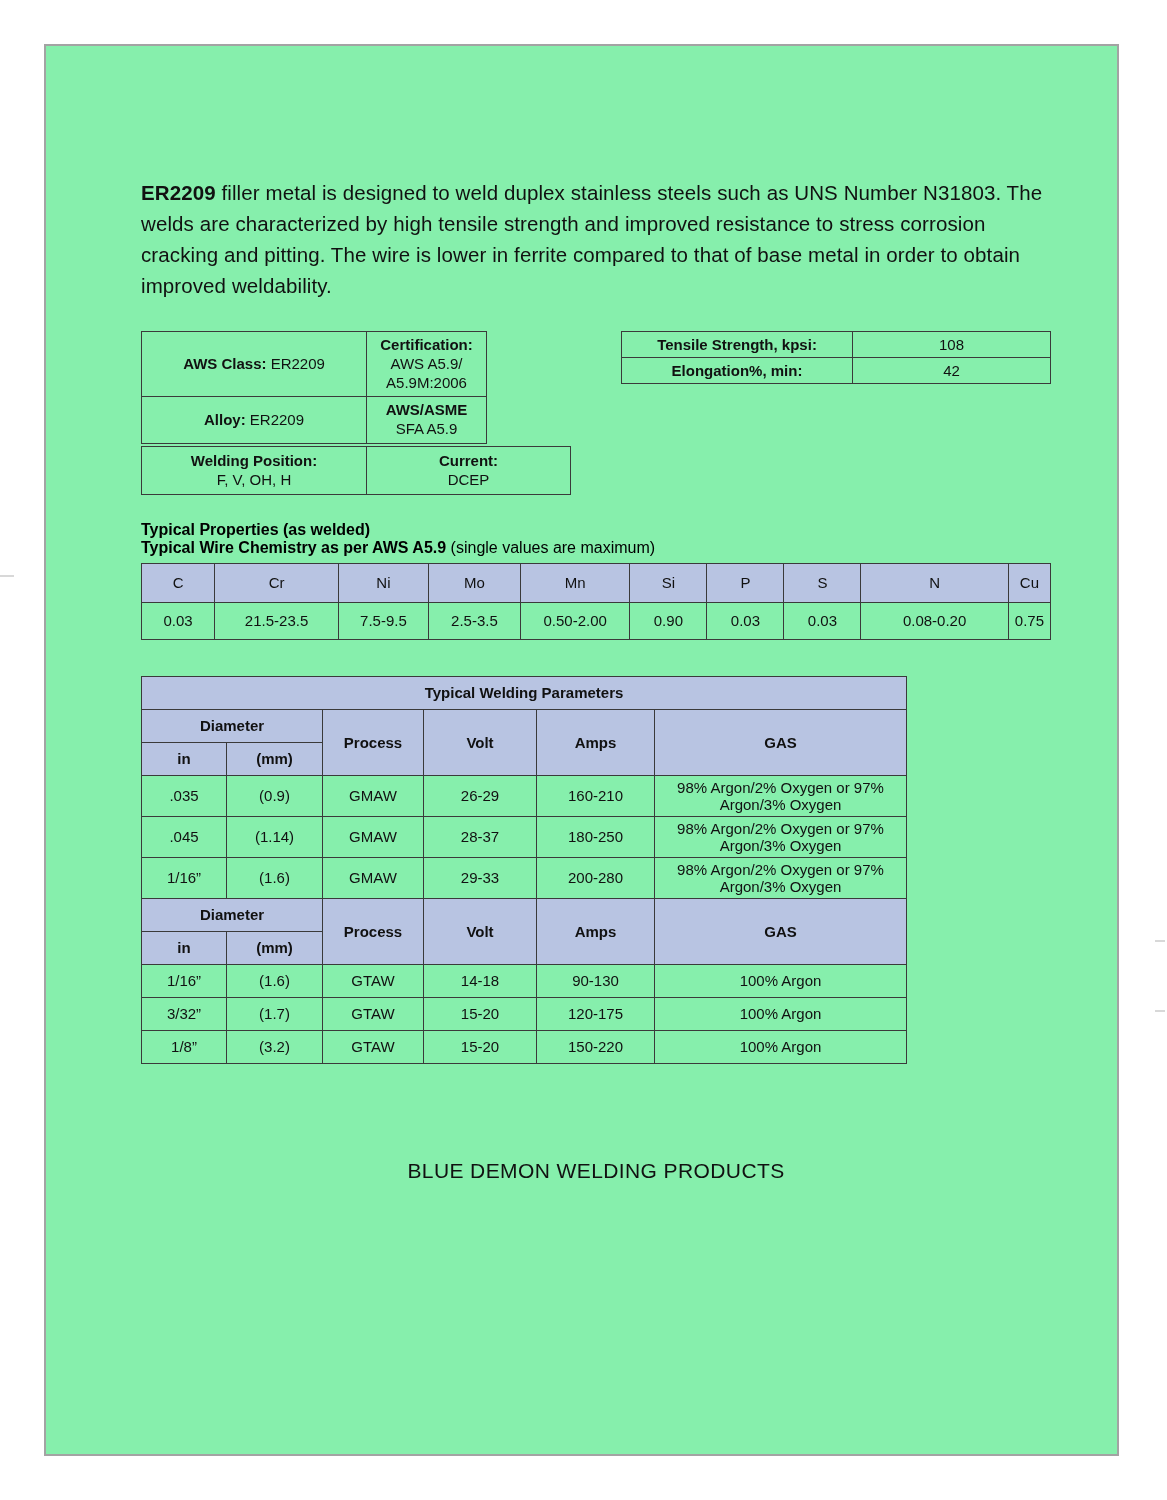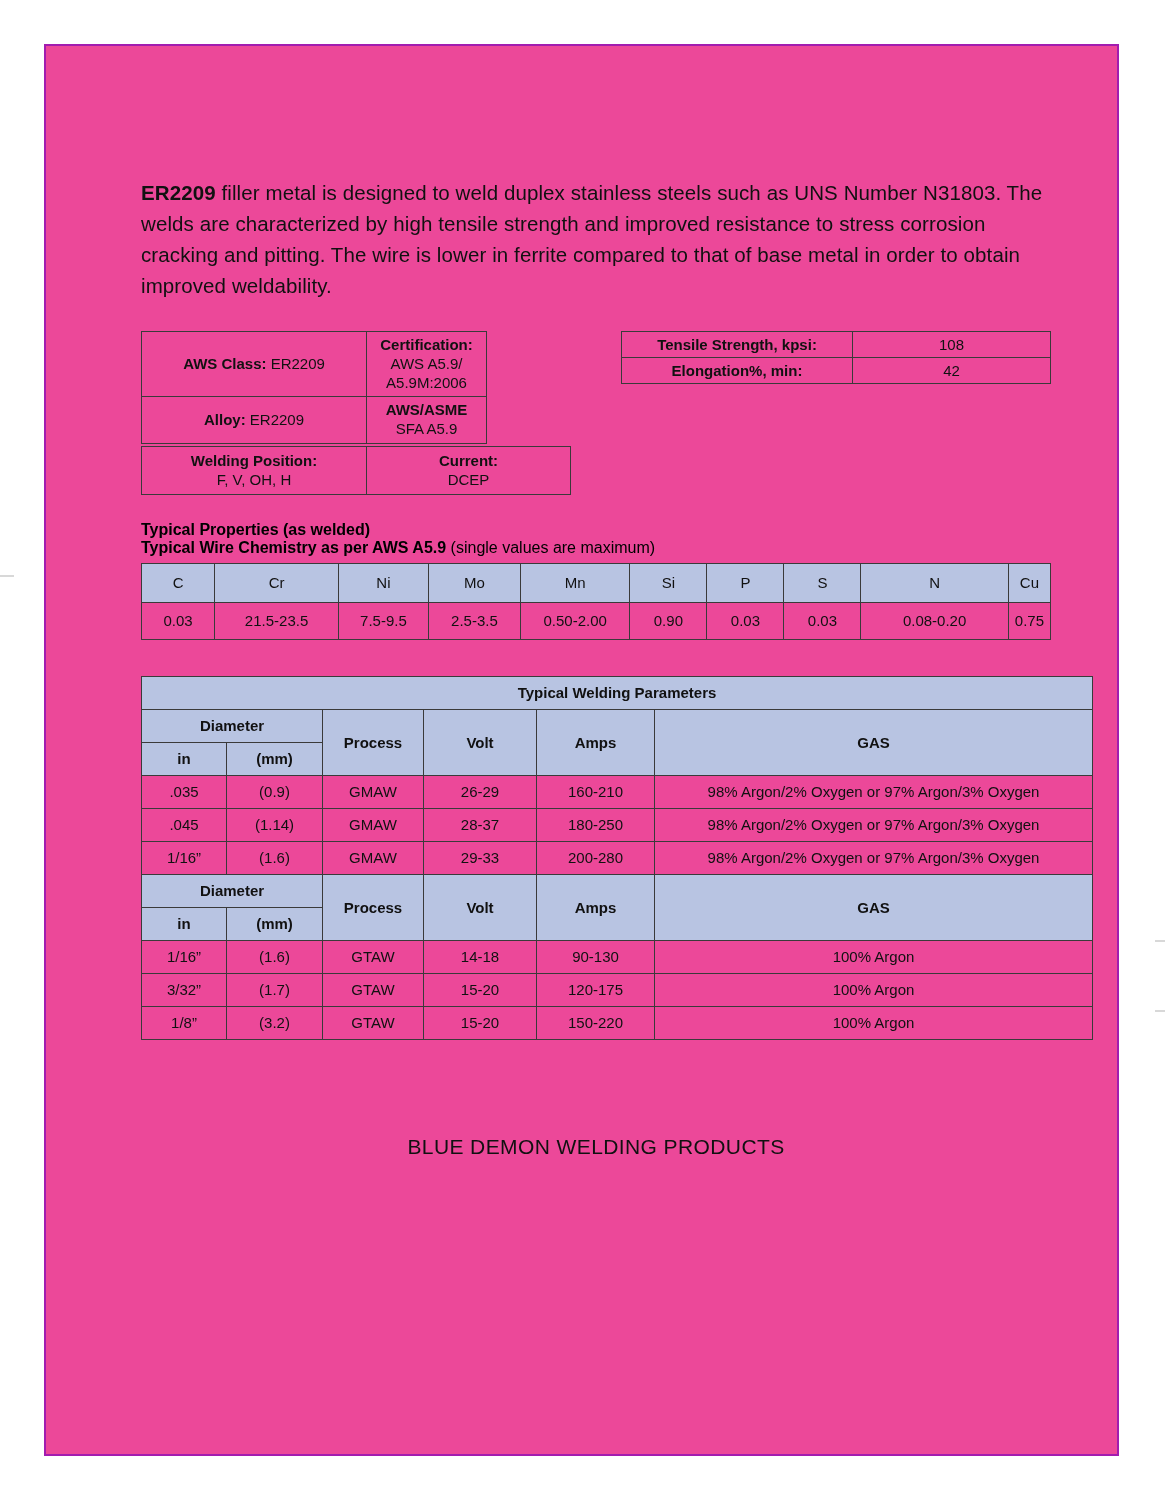--- a/index.html
+++ b/index.html
@@ -14,22 +14,22 @@
     color: #000;
     position: relative;
     overflow: hidden;
   }
   .page-frame {
     position: absolute;
     left: 44px;
     top: 44px;
     width: 1075px;
     height: 1412px;
-    border: 2px solid #a21caf;
-    background: #ec4899;
+    border: 2px solid #a3a3a3;
+    background: #86efac;
     box-sizing: border-box;
   }
   .content {
     position: absolute;
     left: 95px;
     top: 110px;
     width: 910px;
   }
 
   
@@ -90,21 +90,21 @@
 
   table.chem-tbl {
     margin-top: 6px;
     width: 910px;
   }
   table.chem-tbl td { height: 30px; }
   table.chem-tbl tr.head td { background: #b8c4e2; height: 32px; }
 
   table.weld-tbl {
     margin-top: 36px;
-    width: 952px;
+    width: 766px;
   }
   table.weld-tbl td { height: 26px; }
   table.weld-tbl td.title {
     background: #b8c4e2;
     font-weight: bold;
     font-size: 15px;
   }
   table.weld-tbl td.subhdr {
     background: #b8c4e2;
     font-weight: bold;

